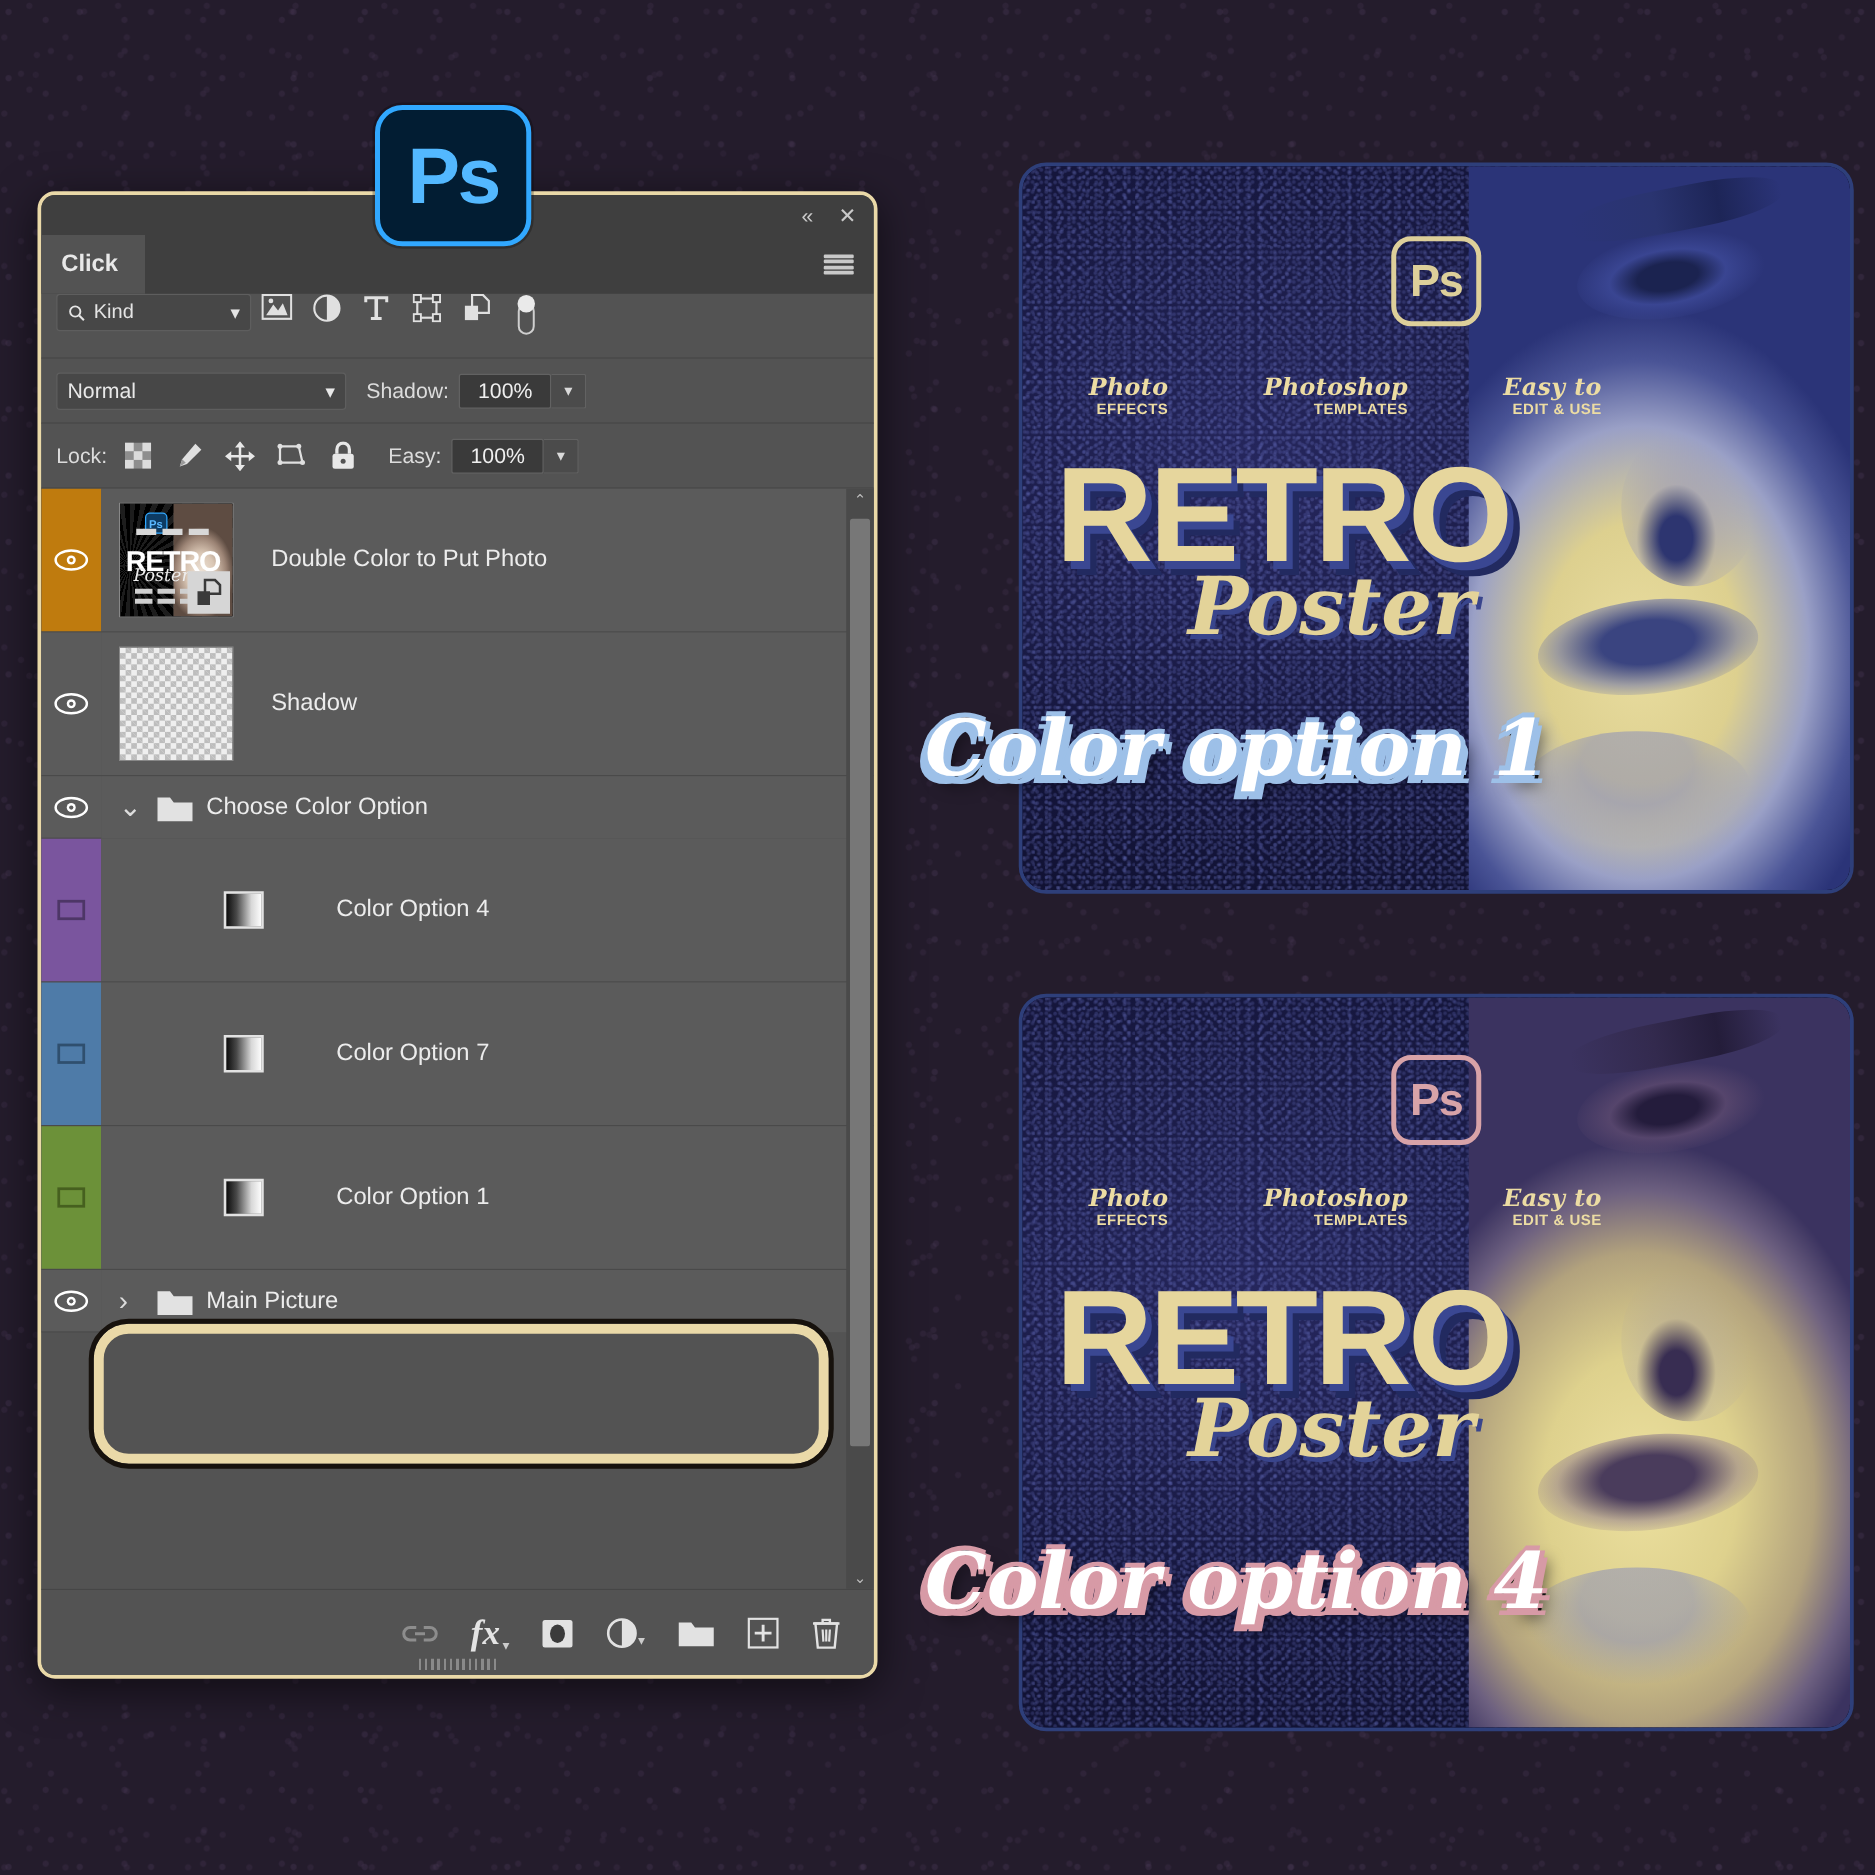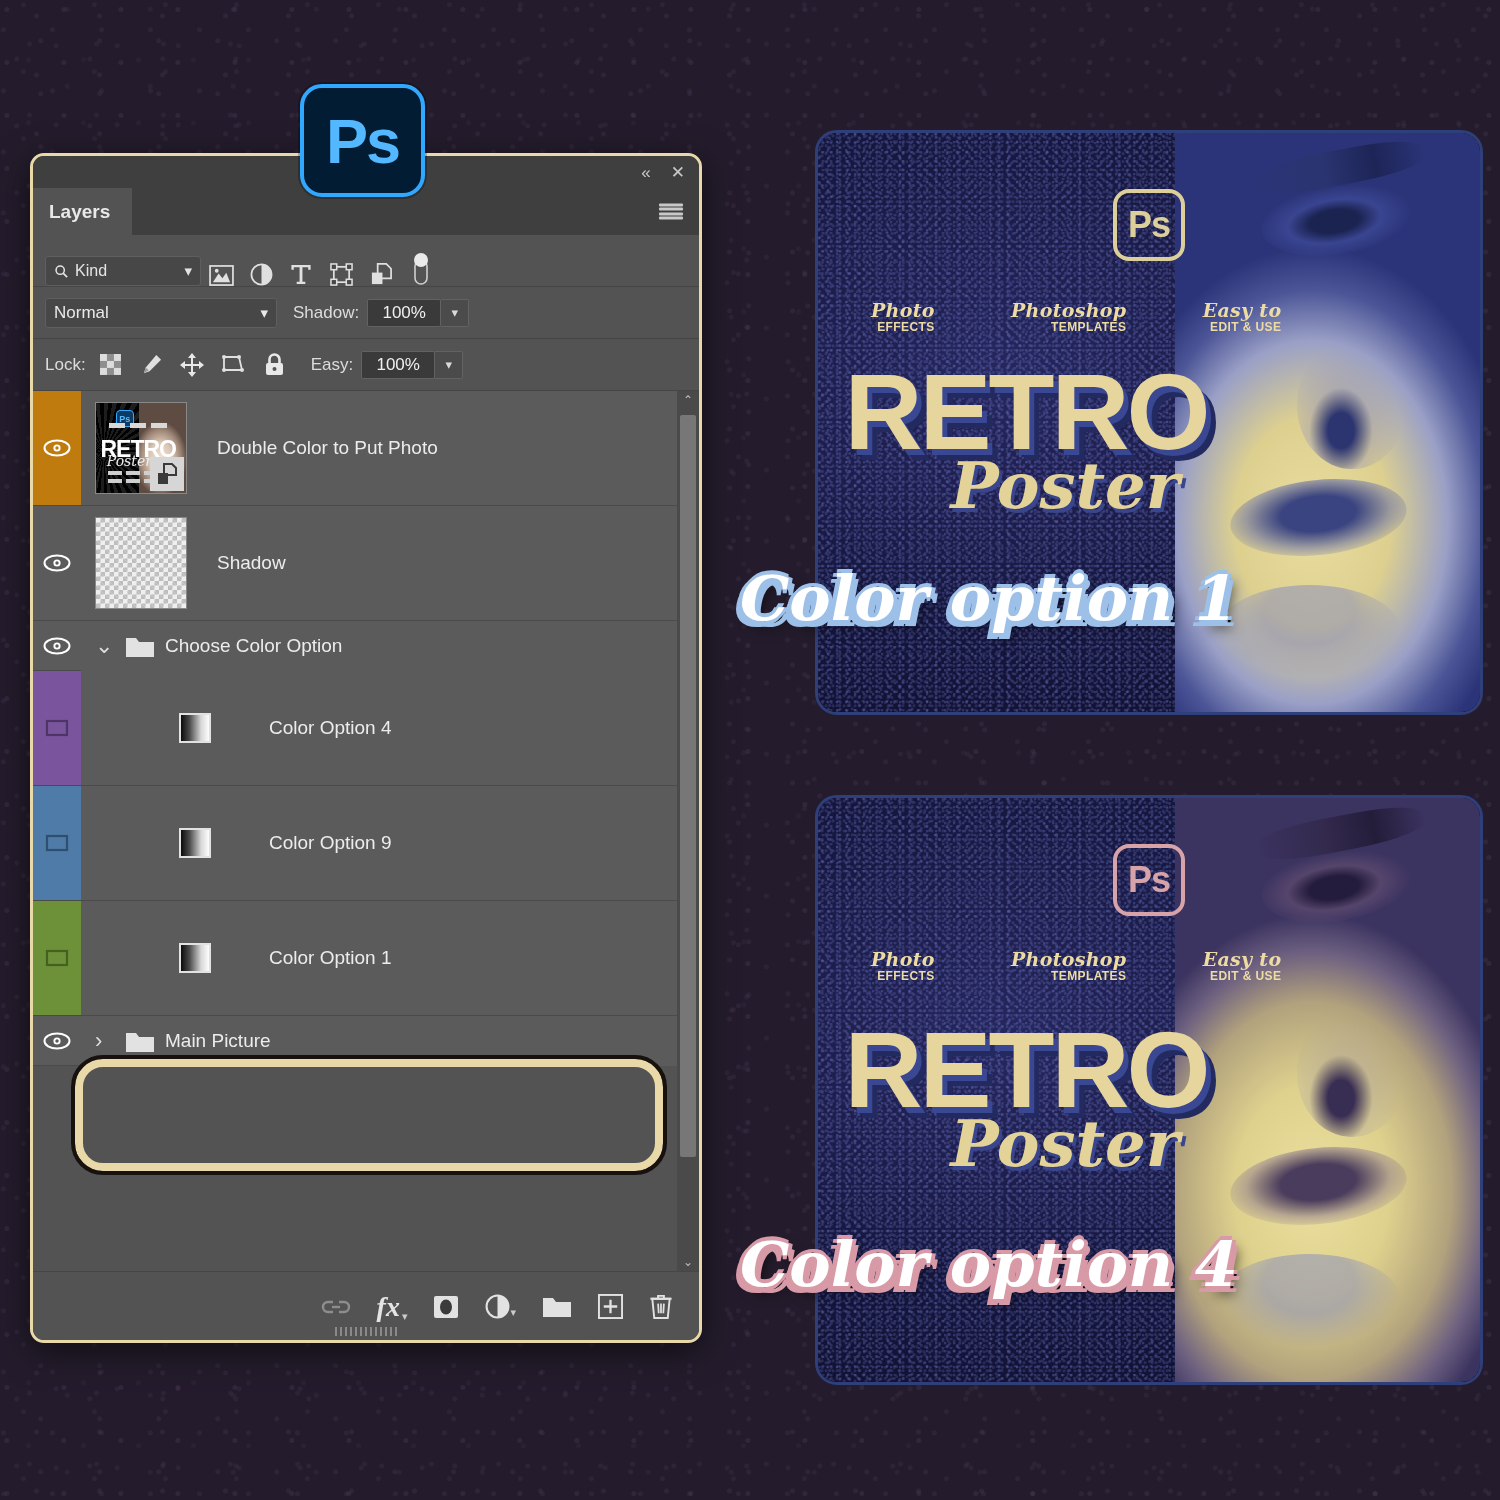--- a/index.html
+++ b/index.html
@@ -62,21 +62,21 @@
   .hamburger {
     position: absolute; right: 16px; top: 50%; transform: translateY(-50%);
     width: 24px; height: 17px;
     display: flex; flex-direction: column; justify-content: space-between;
     cursor: pointer;
   }
   .hamburger i { display:block; height: 3px; background: #c9c9c9; border-radius: 1px; }
 
   .filter-row {
     height: 52px; background: #535353;
-    display: flex; align-items: flex-end; padding: 0 12px; gap: 0;
+    display: flex; align-items: flex-start; padding: 0 12px; gap: 0;
     border-bottom: 1px solid #454545;
   }
   .kind-select {
     width: 156px; height: 30px; background: #474747;
     border: 1px solid #5e5e5e; border-radius: 3px;
     display: flex; align-items: center; gap: 6px; padding: 0 8px;
     color: #e4e4e4; font-size: 16px; cursor: pointer;
   }
   .ficon { width: 40px; display:flex; align-items:center; justify-content:center; cursor:pointer; }
   .ficon svg { display:block; }
@@ -389,21 +389,21 @@
 
 <div class="ps-panel">
 
   <div class="panel-topbar">
     <span class="topbtn">«</span>
     <span class="topbtn">✕</span>
   </div>
 
   <div class="tabrow">
     <div class="tab">
-      <span>Layers</span>
+      <span>Click</span>
     </div>
     <div class="hamburger">
       <i></i>
         <i></i>
         <i></i>
         <i></i>
     </div>
   </div>
 
   <div class="filter-row">
@@ -609,21 +609,21 @@
     </div>
 
     <div class="layer-row" style="height:115px">
       <div class="colorlabel" style="background:#4e7ba8">
         <svg width="24" height="20" viewBox="0 0 24 20">
           <rect x="2" y="3" width="20" height="14" fill="none" stroke="#2f4f6e" stroke-width="2.2"></rect>
         </svg>
       </div>
       <div class="layer-body">
         <div class="grad-swatch" style="margin-left:88px"></div>
-        <span class="layer-name" style="margin-left:58px">Color Option 9</span>
+        <span class="layer-name" style="margin-left:58px">Color Option 7</span>
       </div>
     </div>
 
 
     <div class="layer-row" style="height:115px">
       <div class="colorlabel" style="background:#6c9139">
         <svg width="24" height="20" viewBox="0 0 24 20">
           <rect x="2" y="3" width="20" height="14" fill="none" stroke="#46601f" stroke-width="2.2"></rect>
         </svg>
       </div>

